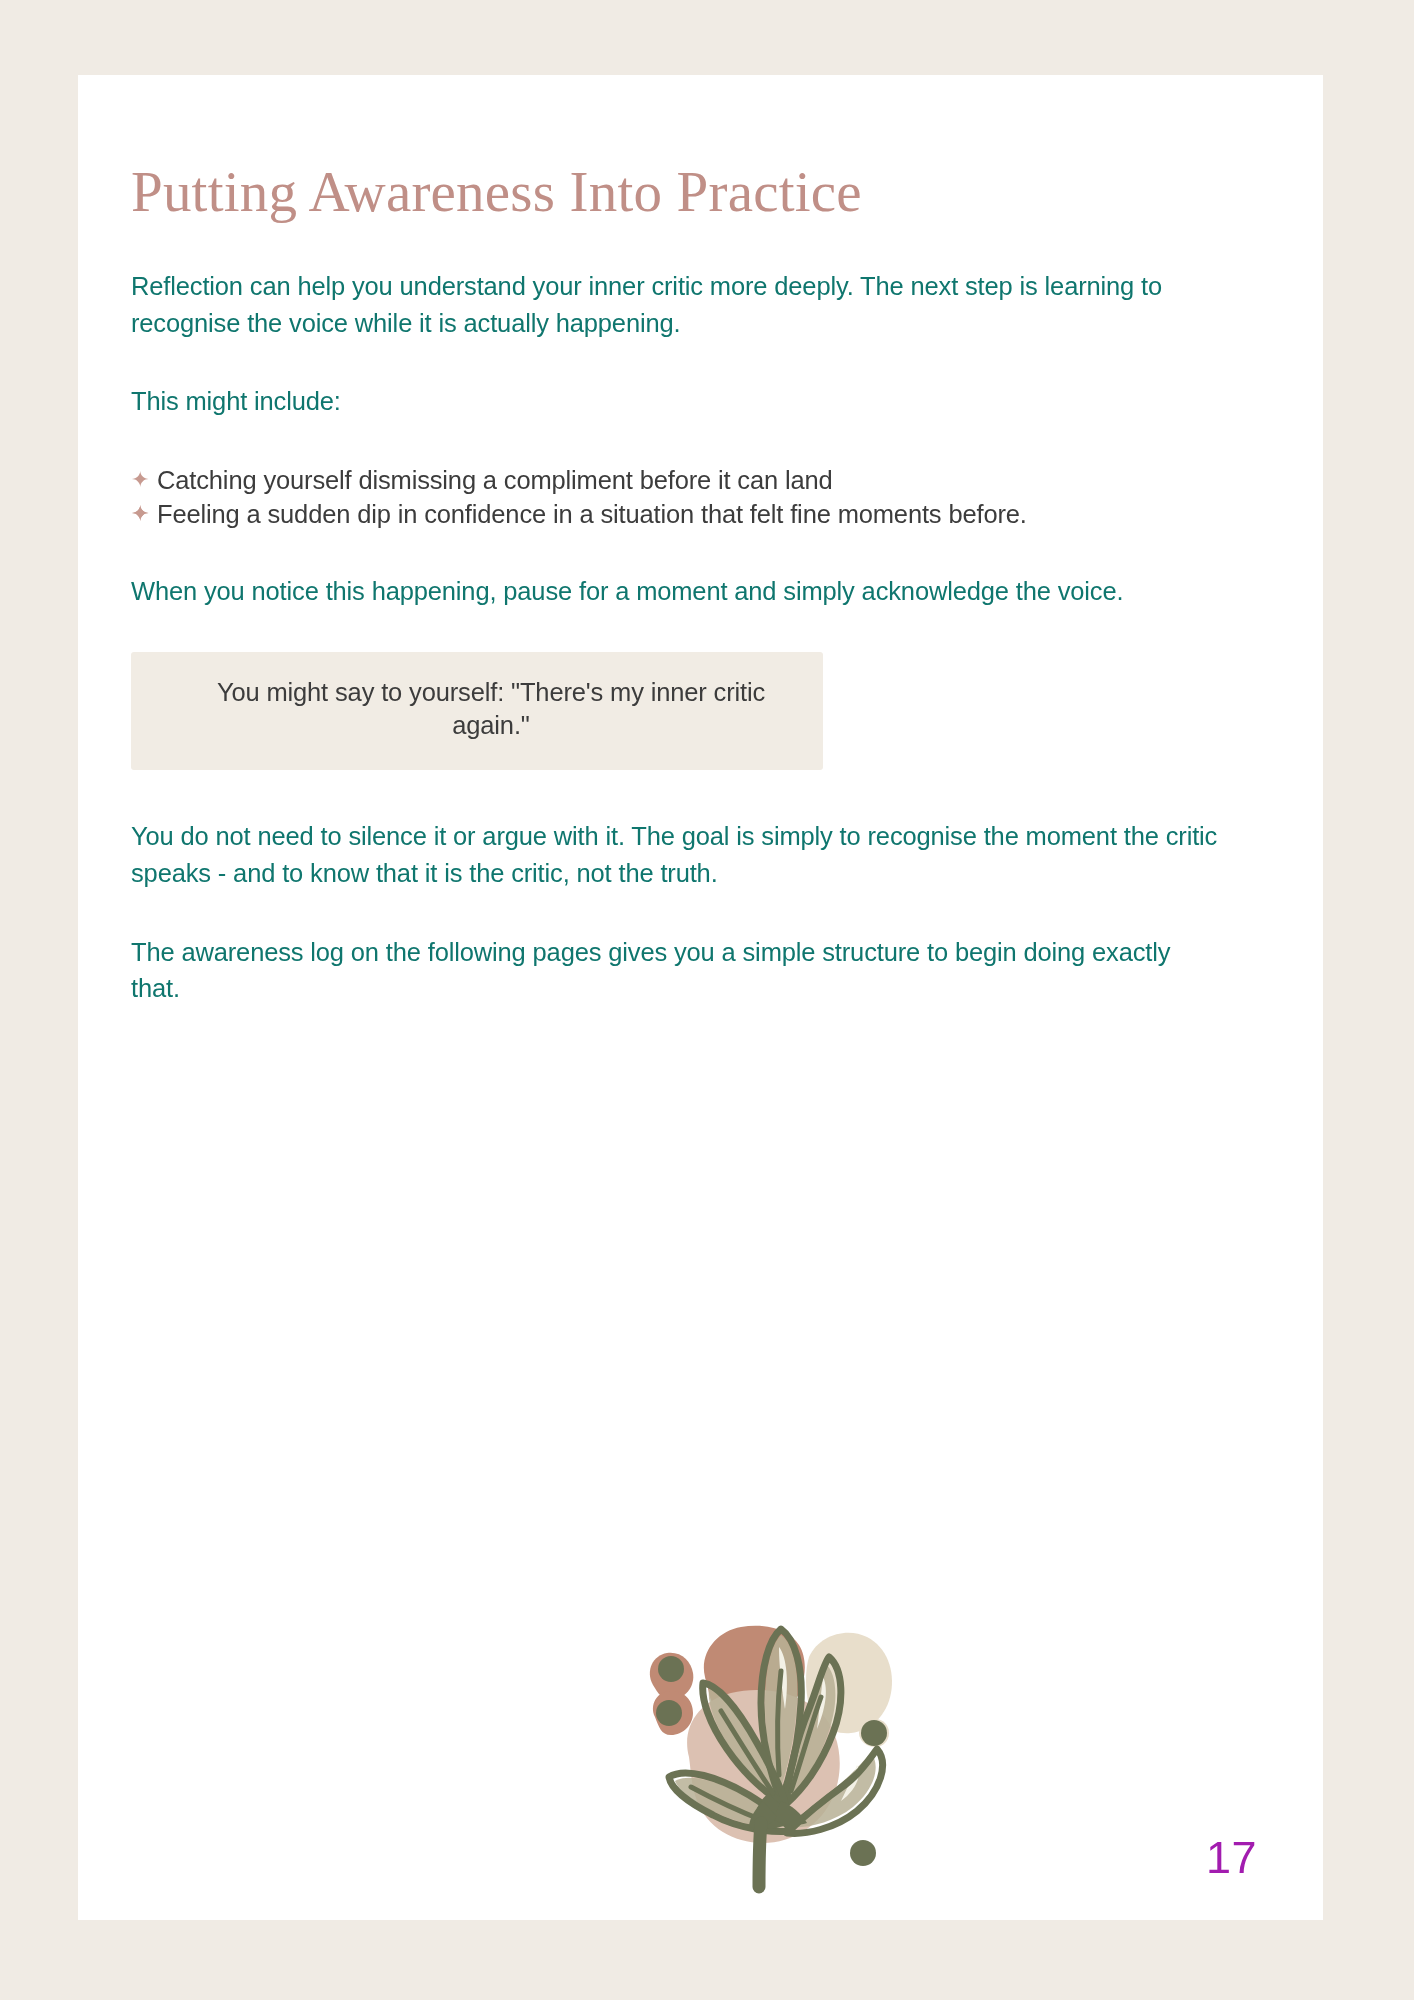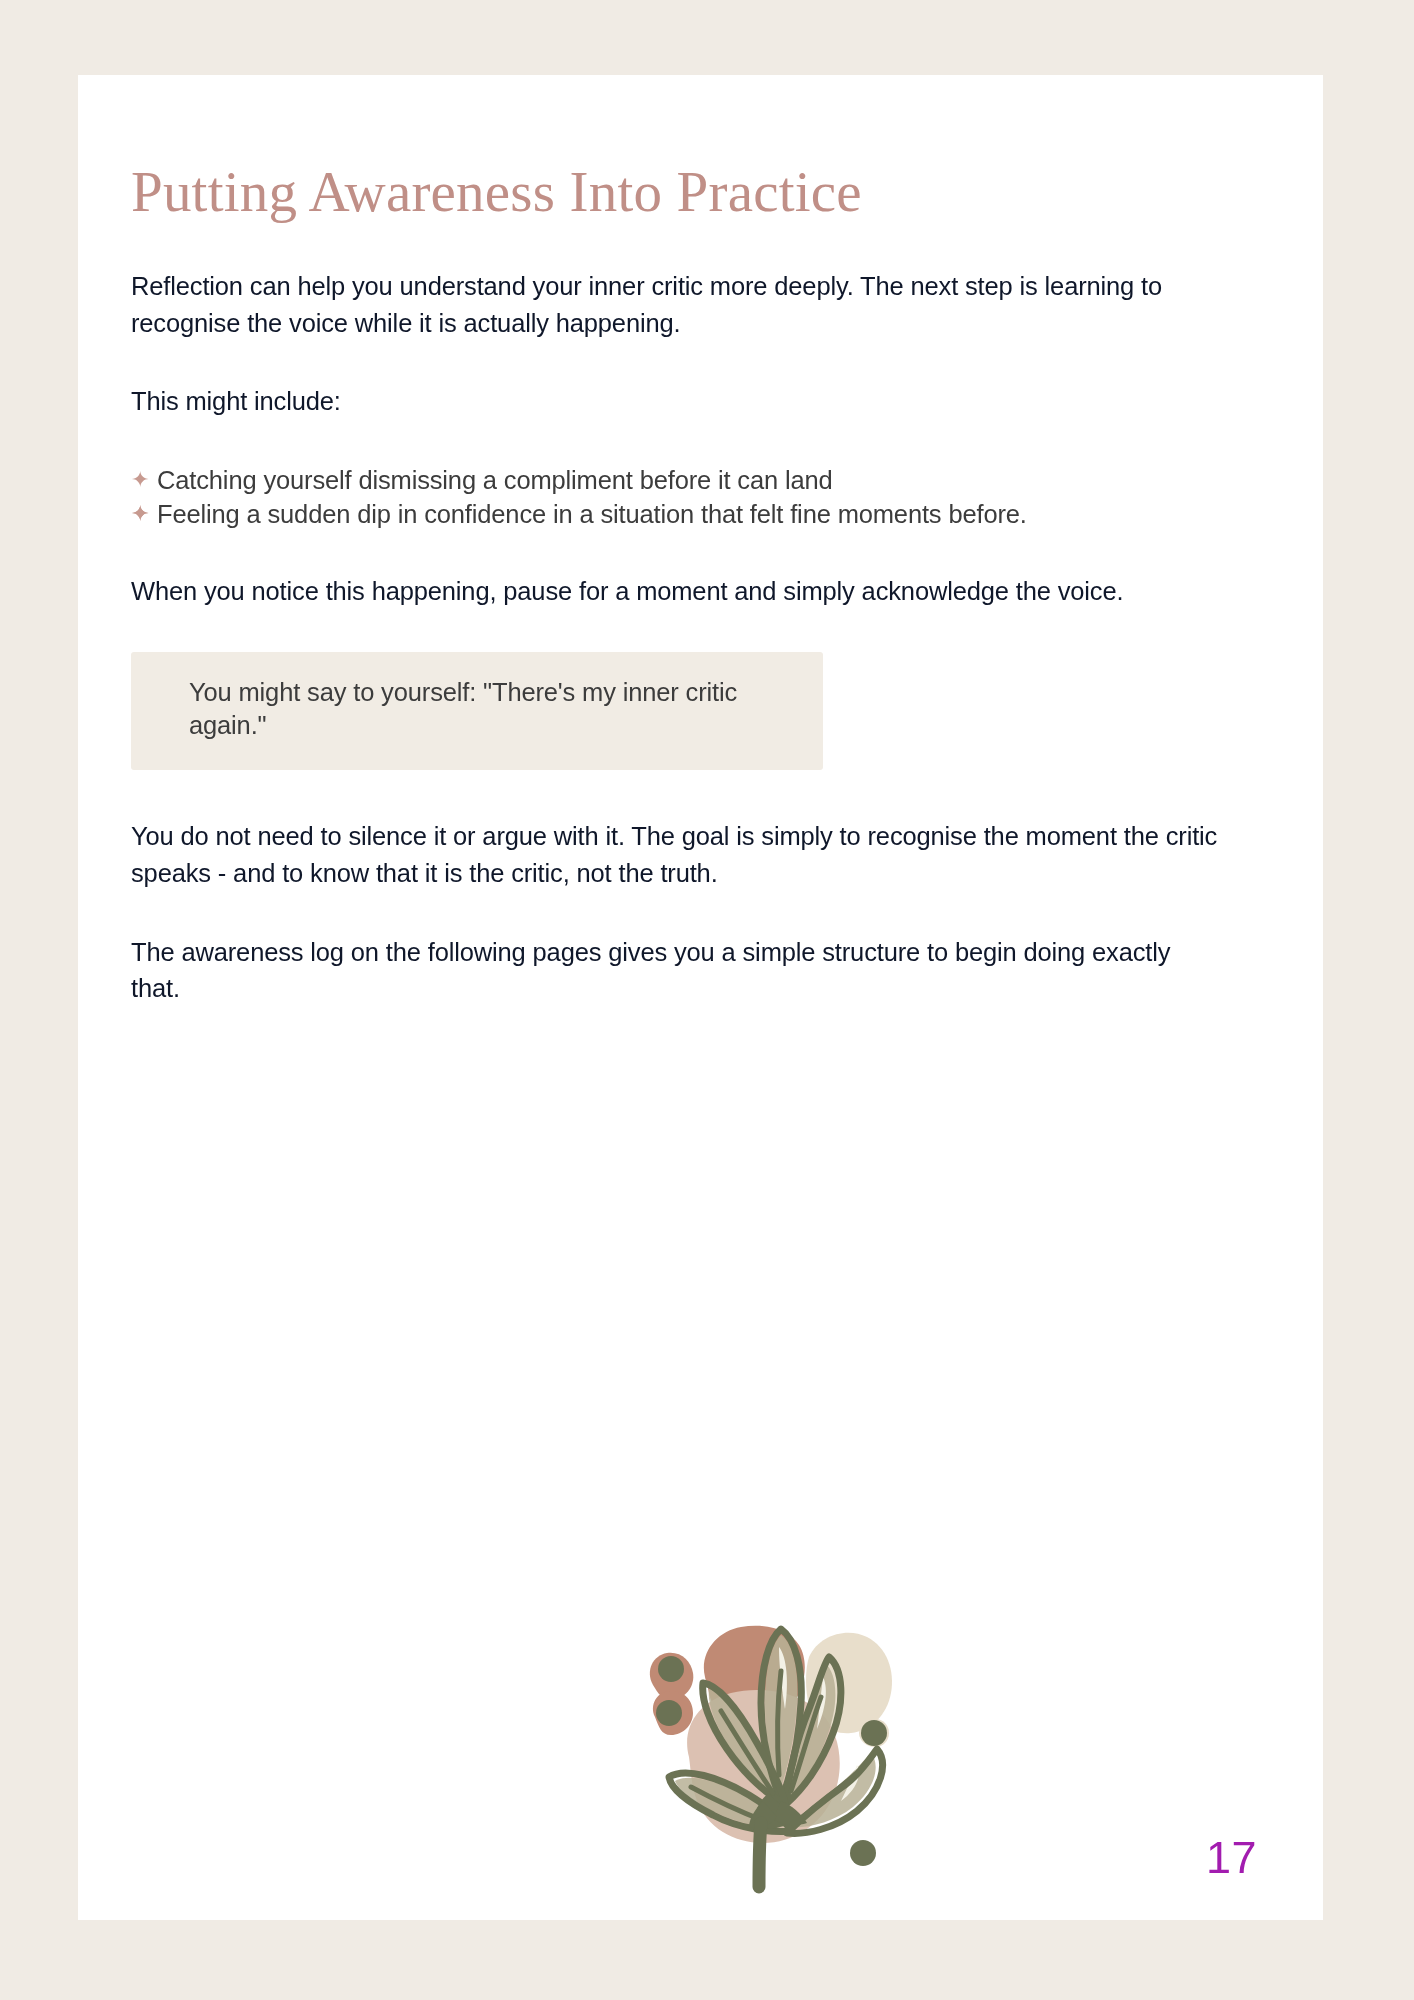--- a/index.html
+++ b/index.html
@@ -48,21 +48,21 @@
     color: #C08F87;
     letter-spacing: 0.2px;
     margin: 0 0 44px 0;
     white-space: nowrap;
   }
 
   .body-text {
     font-family: "Liberation Sans", sans-serif;
     font-size: 25.5px;
     line-height: 1.44;
-    color: #0f172a;
+    color: #0f766e;
     margin: 0 0 42px 0;
     letter-spacing: -0.15px;
     font-weight: 400;
   }
 
   .lead-in {
     margin-bottom: 44px;
   }
 
   .bullet-list {
@@ -92,20 +92,21 @@
   }
 
   .callout {
     background: #F1ECE4;
     border-radius: 3px;
     padding: 24px 30px 28px 58px;
     margin: 0 0 48px 0;
     width: 692px;
     box-sizing: border-box;
     min-height: 78px;
+    text-align: center;
   }
 
   .callout-text {
     font-family: "Liberation Sans", sans-serif;
     font-size: 25.5px;
     line-height: 1.3;
     color: #3C3C3C;
     letter-spacing: -0.15px;
     margin: 0;
   }

